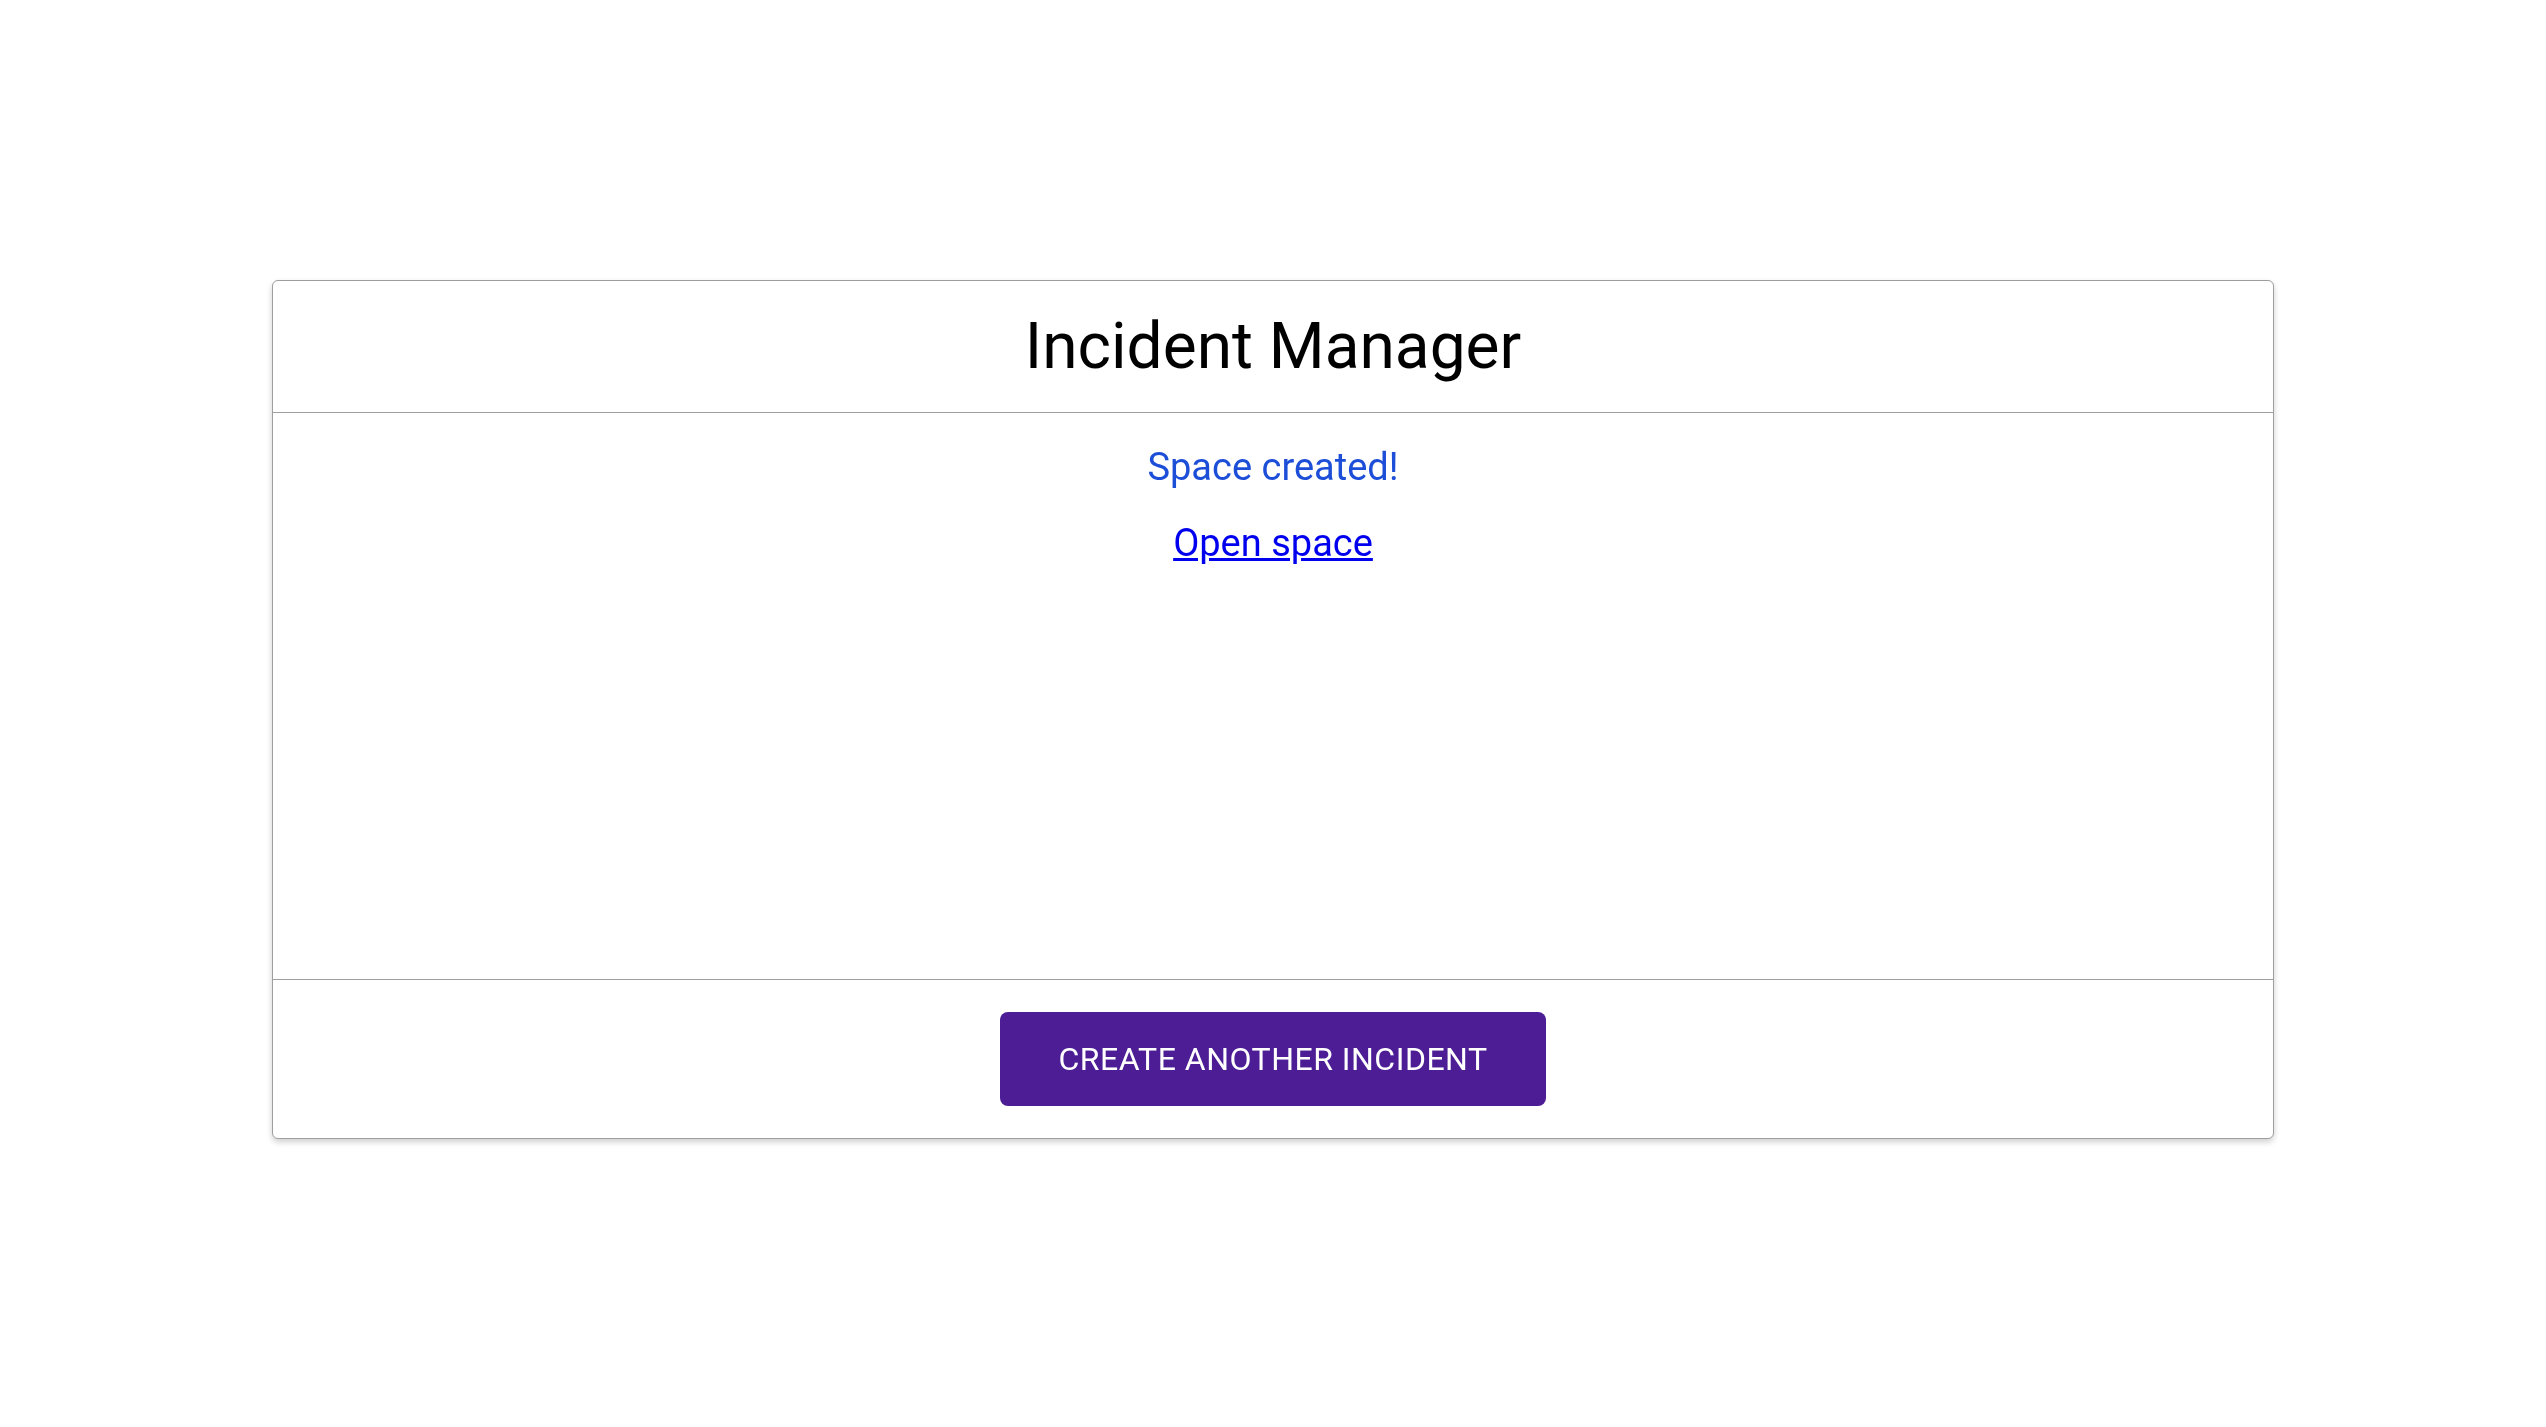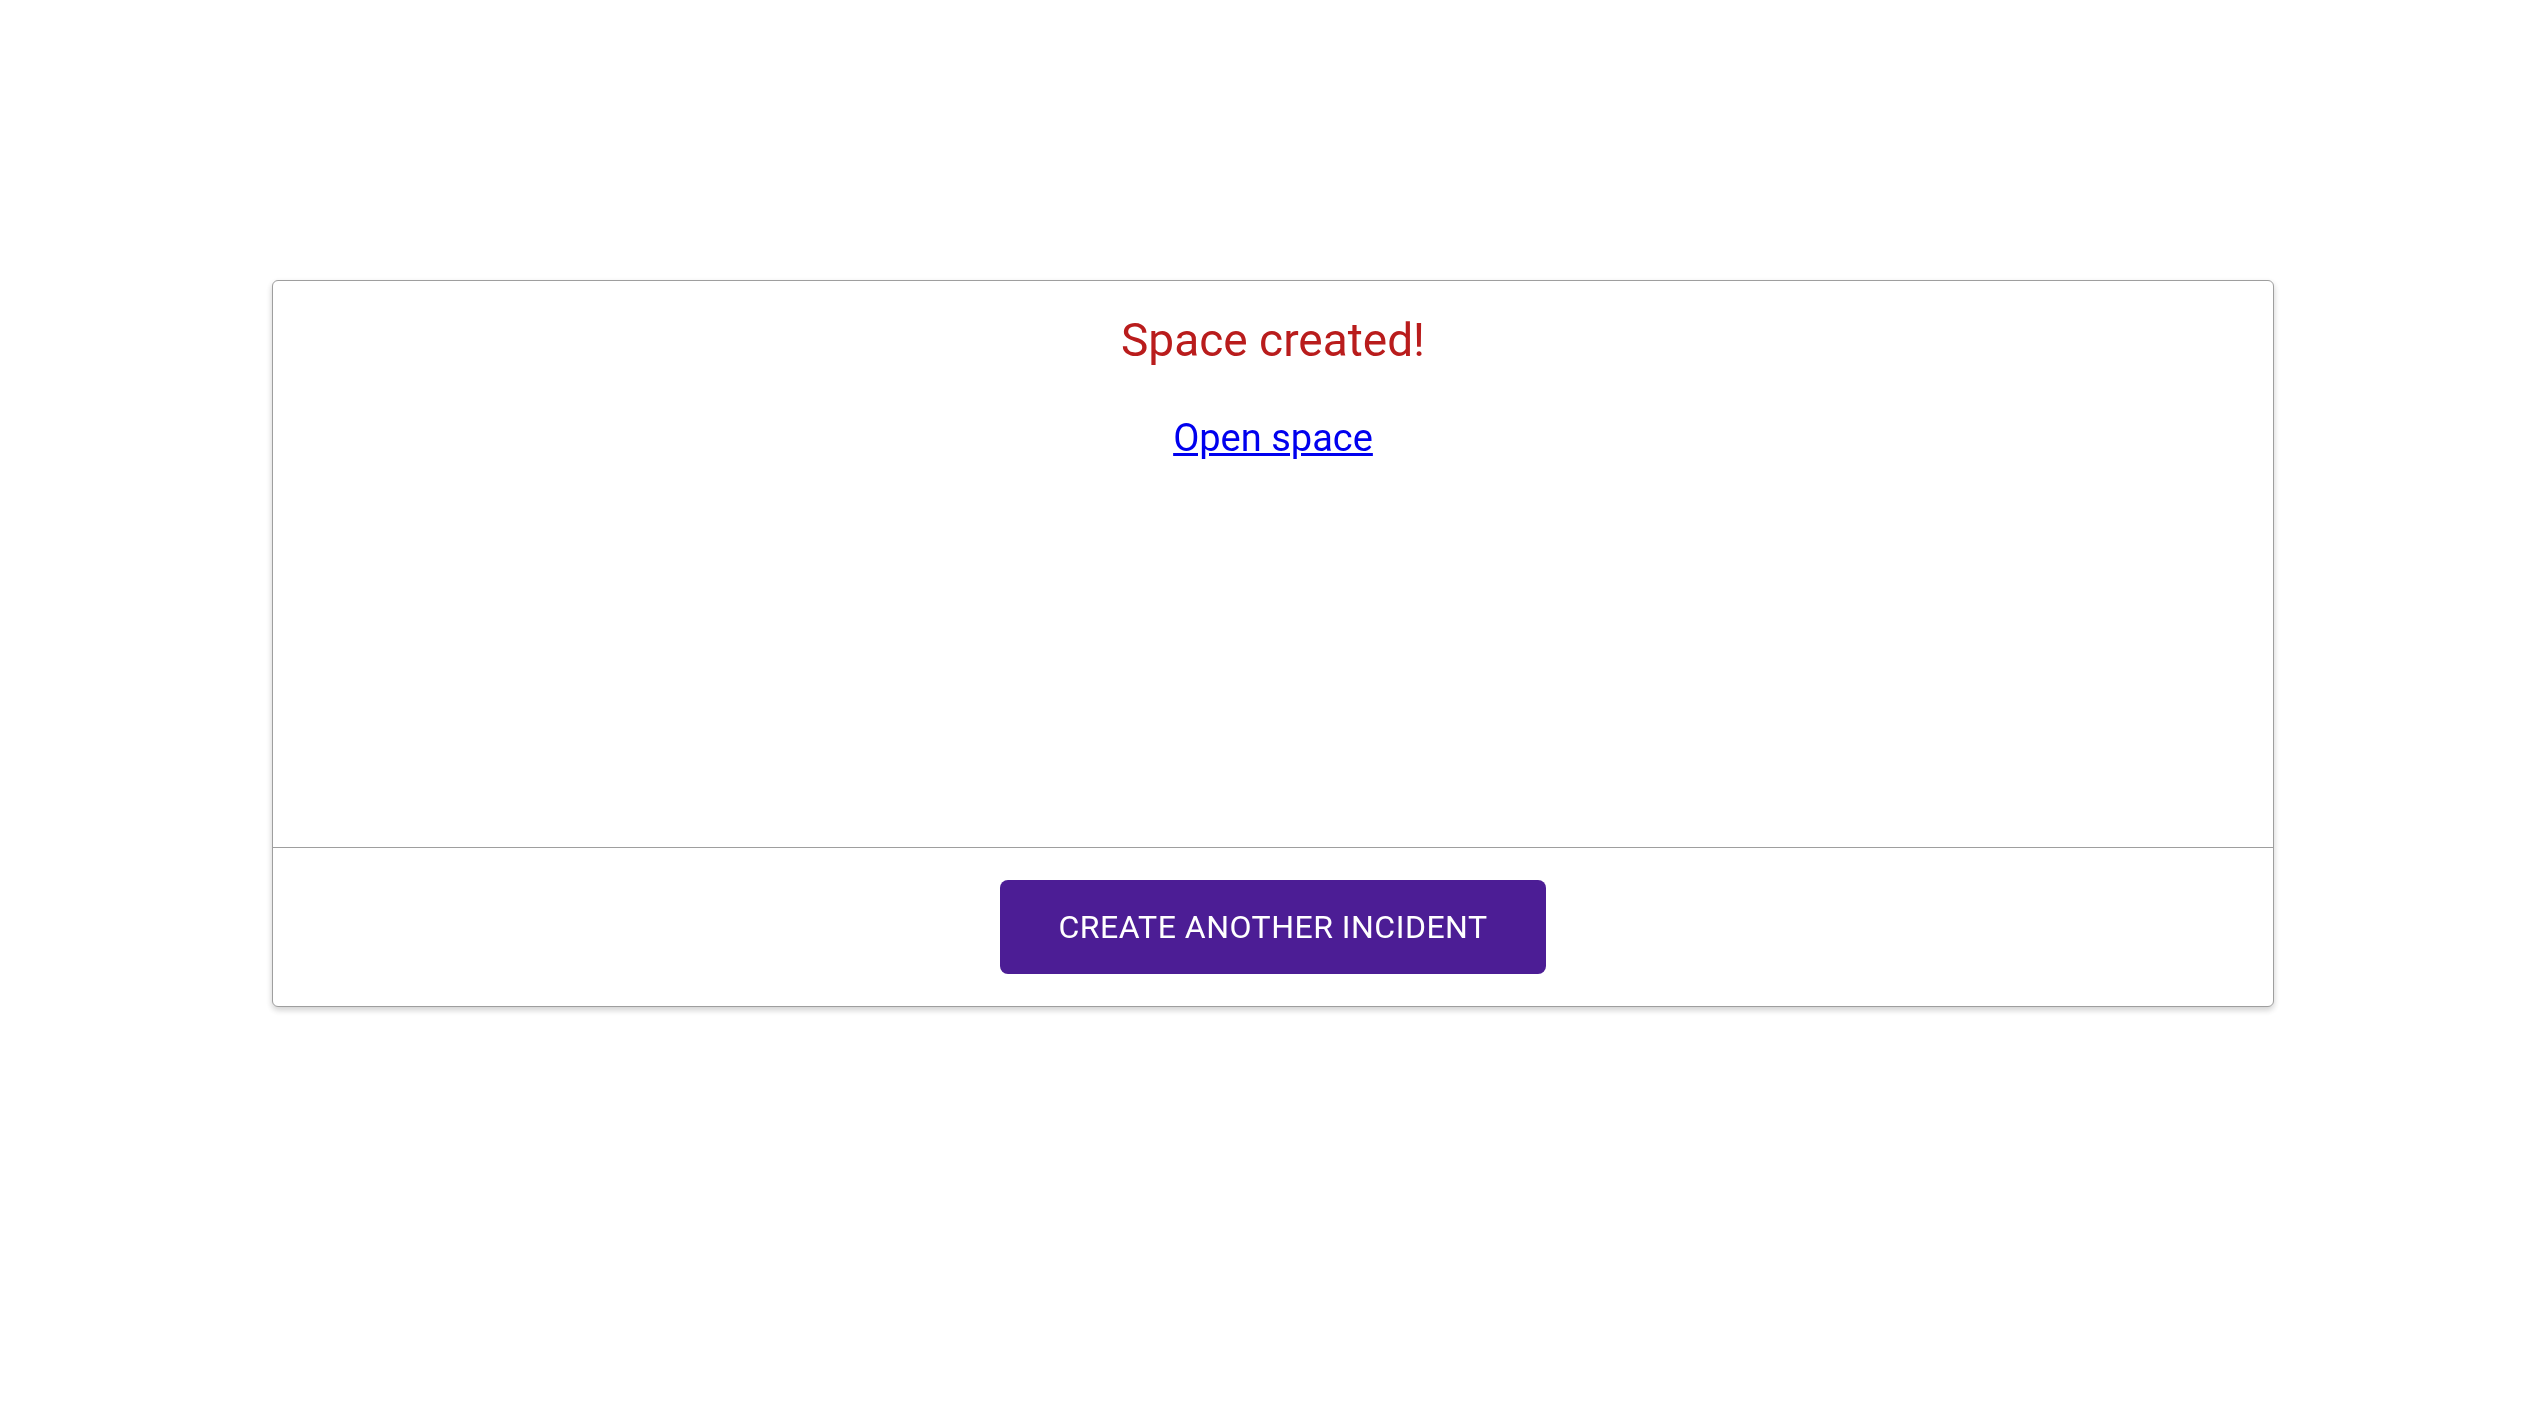--- a/index.html
+++ b/index.html
@@ -41,23 +41,23 @@
     }
     
     .card-body {
       height: 567px;
       border-bottom: 1px solid #9e9e9e;
       padding-top: 32px;
       text-align: center;
     }
     
     .status-text {
-      font-size: 46px;
-      color: #b91c1c;
-      margin-bottom: 49px;
+      font-size: 38px;
+      color: #1d4ed8;
+      margin-bottom: 32px;
     }
     
     .open-link {
       font-size: 38px;
       color: #0000ee;
       text-decoration: underline;
       cursor: pointer;
       margin-top: 31px;
     }
     
@@ -78,20 +78,23 @@
       border-radius: 8px;
       padding: 28px 58px;
       cursor: pointer;
       font-family: inherit;
     }
   </style>
 </head>
 <body>
 
 <div class="card">
+  <div class="card-header">
+    <h1 class="card-title">Incident Manager</h1>
+  </div>
   <div class="card-body">
     <p class="status-text">Space created!</p>
     <a class="open-link">Open space</a>
   </div>
   <div class="card-footer">
     <button class="primary-button">CREATE ANOTHER INCIDENT</button>
   </div>
 </div>
 
 </body></html>

